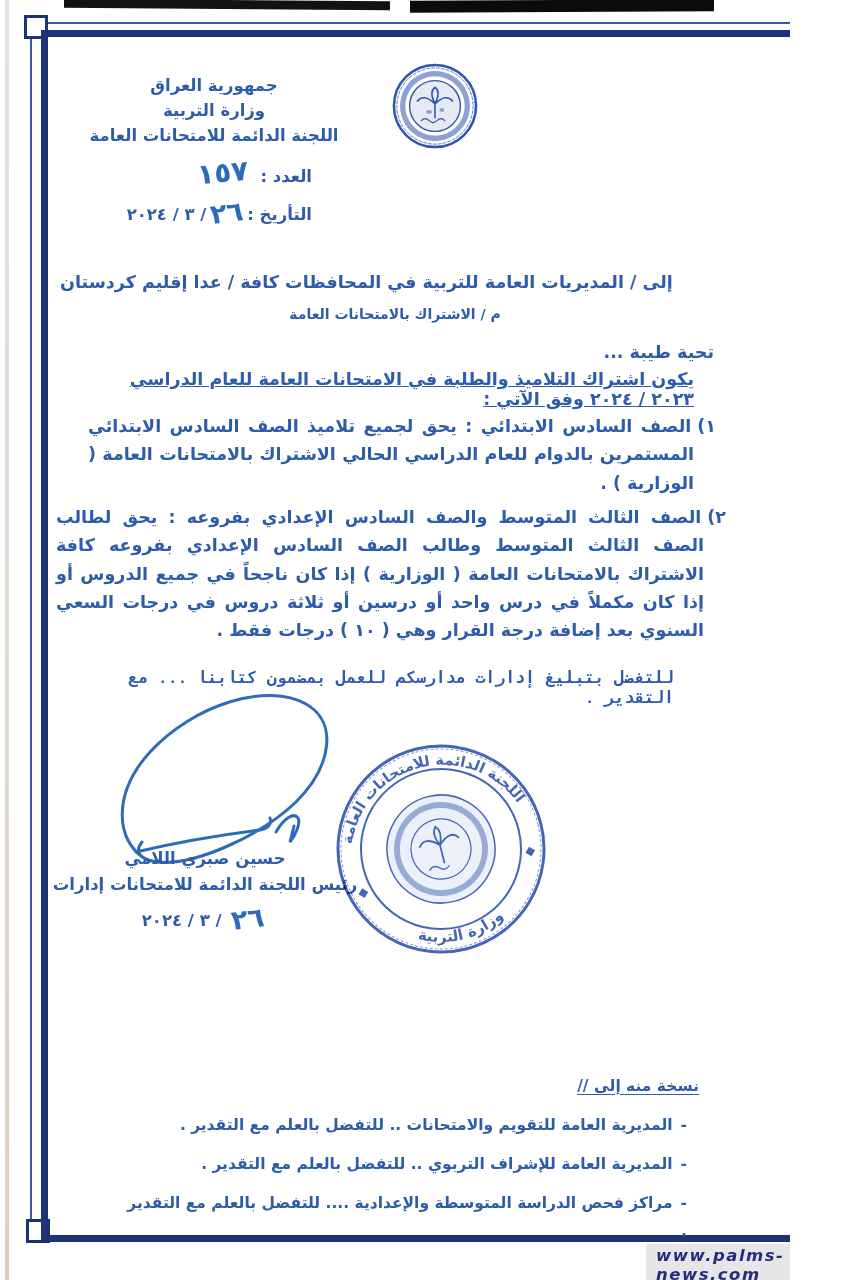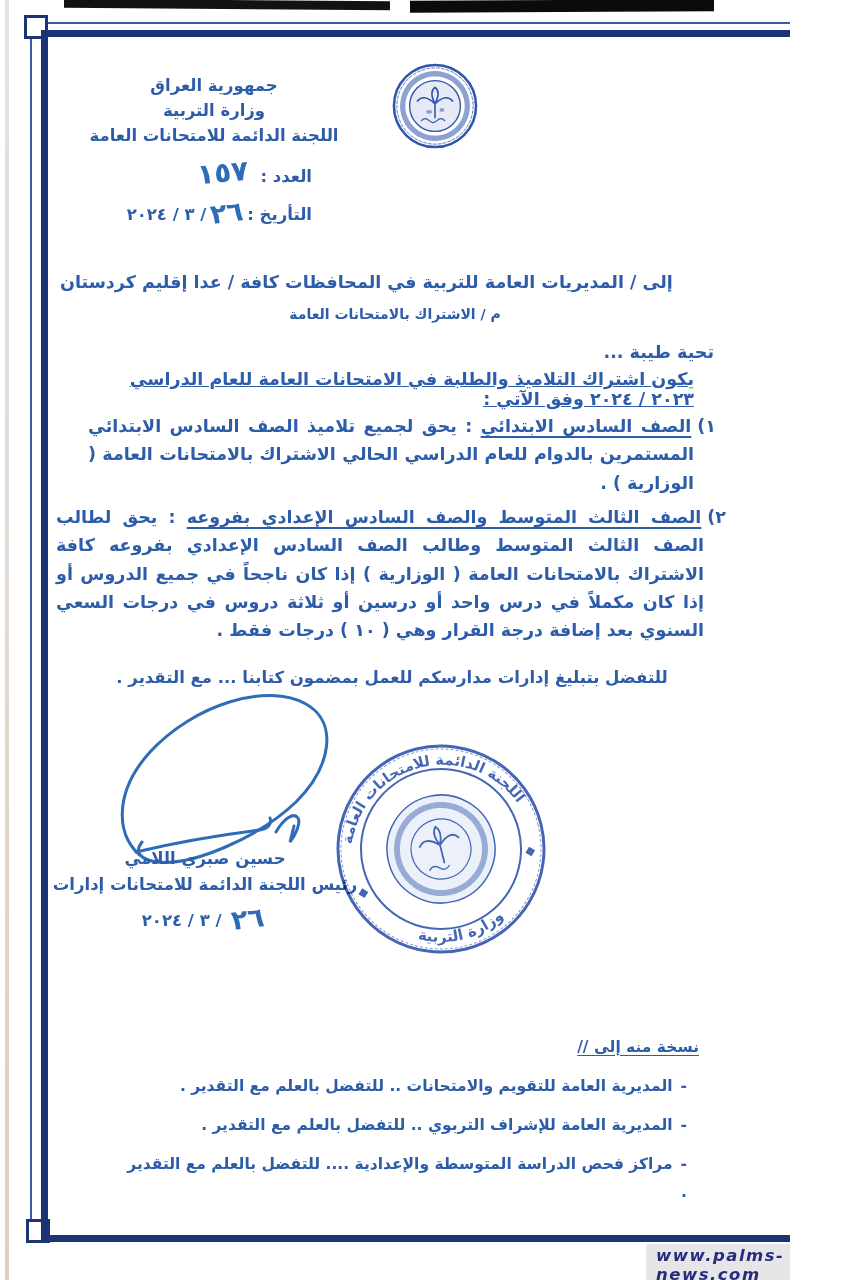--- a/index.html
+++ b/index.html
@@ -31,32 +31,32 @@
   .hand-day{font-size:27px;transform:rotate(-7deg) translateY(2px);margin-inline:4px;}
   .emblem-svg{position:absolute;left:391px;top:60px;width:88px;height:92px;}
   .to-line{position:absolute;left:60px;right:60px;top:272px;text-align:left;font-size:17.5px;direction:rtl;}
   .subject-line{position:absolute;left:60px;right:60px;top:306px;text-align:center;font-size:14px;direction:rtl;}
   .greeting{position:absolute;left:60px;right:76px;top:342px;text-align:right;font-size:17.5px;direction:rtl;}
   .intro{position:absolute;left:86px;right:96px;top:369px;text-align:right;font-size:17.5px;direction:rtl;text-decoration:underline;}
   .item{position:absolute;font-size:17.5px;line-height:1.62;text-align:justify;text-align-last:right;
     direction:rtl;padding-right:22px;text-indent:-22px;}
   .item-1{right:74px;left:88px;top:412px;}
   .item-2{right:64px;left:56px;top:503px;}
-  .u-title{text-decoration:underline;text-underline-offset:4px;text-decoration-thickness:1.5px;}
+  .u-title{text-underline-offset:4px;text-decoration-thickness:1.5px;}
   .num-paren{margin-left:6px;}
-  .closing{position:absolute;left:110px;right:116px;top:668px;text-align:center;font-size:16.5px;direction:rtl;}
+  .closing{position:absolute;left:110px;right:116px;top:668px;font-size:16.5px;direction:rtl;font-family:Liberation Mono, monospace;}
   .signature-svg{position:absolute;left:108px;top:690px;width:240px;height:190px;}
   .sig-block{position:absolute;left:50px;top:846px;width:310px;text-align:center;
     font-size:16.5px;line-height:1.55;direction:rtl;}
   .sig-date{height:40px;line-height:40px;white-space:nowrap;}
   .stamp-svg{position:absolute;left:330px;top:738px;width:222px;height:222px;
     mix-blend-mode:multiply;opacity:.9;}
   .copies{position:absolute;right:91px;top:1034px;width:580px;text-align:right;
     font-size:15.5px;line-height:1.75;direction:rtl;}
-  .copies-heading{text-decoration:underline;text-underline-offset:3px;}
+  .copies-heading{text-decoration:underline;text-underline-offset:3px;margin-top:39px;}
   .copy-item{padding-right:12px;margin-top:12px;}
   .bullet{margin-left:8px;}
   .watermark{position:absolute;left:646px;top:1244px;background:#e6e6e9;color:#262c7d;
     font-weight:bold;font-style:italic;font-size:16.5px;padding:2px 10px;direction:ltr;
     letter-spacing:1.5px;border-radius:2px;}
 </style>
 </head>
 <body>
 
 <div class="page" dir="rtl">

